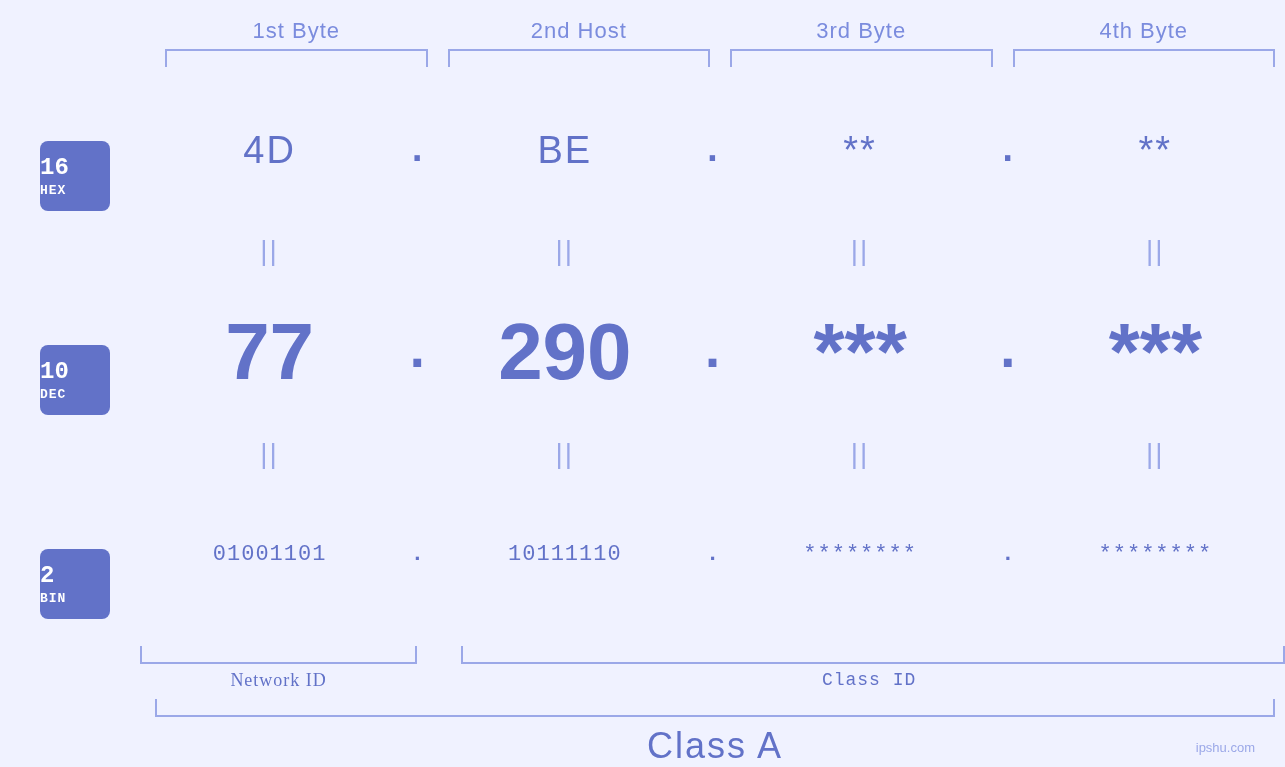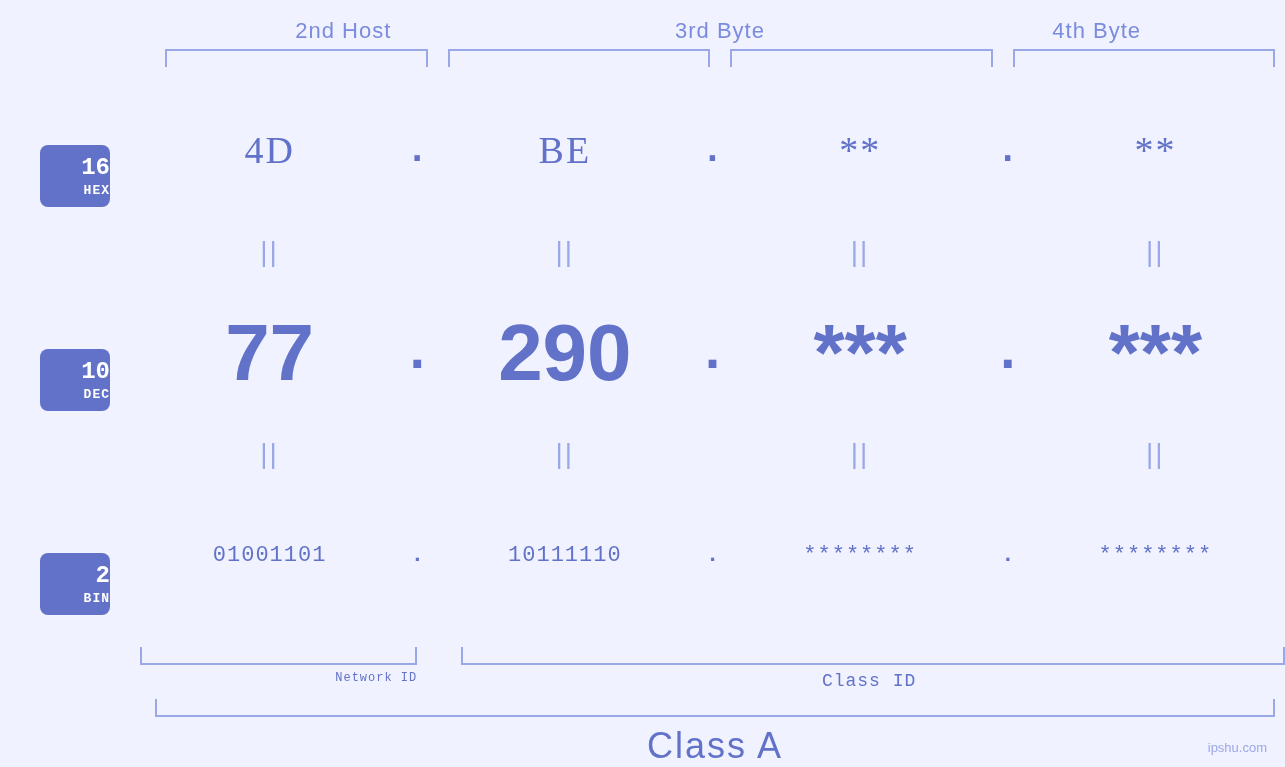--- a/index.html
+++ b/index.html
@@ -76,24 +76,24 @@
       width: 130px;
       padding: 10px 15px;
       gap: 10px;
     }
 
     .badge {
       background-color: #6272c8;
       color: white;
       border-radius: 8px;
       width: 70px;
-      height: 62px;
+      height: 70px;
       display: flex;
       flex-direction: column;
-      align-items: flex-end;
+      align-items: flex-start;
       justify-content: center;
       font-weight: bold;
     }
 
     .badge .badge-num {
       font-size: 24px;
       line-height: 1.2;
     }
 
     .badge .badge-label {
@@ -124,21 +124,21 @@
     }
 
     .byte-value {
       color: #6272c8;
       text-align: center;
     }
 
     
     .hex-row .byte-value {
       font-size: 38px;
-      font-family: Liberation Serif, serif;
+      font-family: Liberation Sans, sans-serif;
       font-weight: normal;
       letter-spacing: 2px;
     }
 
     
     .dec-row .byte-value {
       font-size: 80px;
       font-family: Liberation Sans, sans-serif;
       font-weight: bold;
     }
@@ -191,41 +191,42 @@
     .class-label {
       color: #6272c8;
       font-size: 36px;
       font-family: Arial, sans-serif;
       letter-spacing: 2px;
     }
 
     .watermark {
       position: absolute;
       bottom: 12px;
-      right: 18px;
+      right: 30px;
       color: #9ba8e8;
       font-size: 13px;
       font-family: Arial, sans-serif;
     }
 
     
     .sep-cell {
       display: flex;
       align-items: center;
       justify-content: center;
       width: 36px;
       flex-shrink: 0;
     }
   </style>
 </head>
 <body>
 
 <div class="container">
 
   <div class="byte-headers">
+    <div class="byte-header">1st Byte</div>
     <div class="byte-header">2nd Host</div>
     <div class="byte-header">3rd Byte</div>
     <div class="byte-header">4th Byte</div>
   </div>
 
   <div class="bracket-row">
     <div class="bracket"></div>
     <div class="bracket"></div>
     <div class="bracket"></div>
     <div class="bracket"></div>
@@ -345,21 +346,21 @@
       <div class="bottom-section" style="padding-left:0;">
         <div style="display:flex; width:100%; margin-top:5px;">
 
           <div style="flex:1; border-bottom:2px solid #9ba8e8; border-left:2px solid #9ba8e8; border-right:2px solid #9ba8e8; height:18px; margin:0 4px 0 0;"></div>
           <div style="width:36px;"></div>
 
           <div style="flex:3; border-bottom:2px solid #9ba8e8; border-left:2px solid #9ba8e8; border-right:2px solid #9ba8e8; height:18px; margin:0 0 0 4px;"></div>
         </div>
 
         <div style="display:flex; width:100%; margin-top:6px;">
-          <div style="flex:1; text-align:right; color:#6272c8; font-size:12px; font-family:Liberation Mono, monospace; letter-spacing:1px;">Network ID</div>
+          <div style="flex:1; text-align:center; color:#6272c8; font-size:18px; font-family:Liberation Serif, serif; letter-spacing:1px;">Network ID</div>
           <div style="width:36px;"></div>
           <div style="flex:3; text-align:center; color:#6272c8; font-size:18px; font-family:'Courier New',Courier,monospace; letter-spacing:1px;">Class ID</div>
         </div>
       </div>
 
     </div>
   </div>
 
   <div style="width:calc(100% - 145px); margin-left:145px; margin-top:8px; padding:0 10px;">
     <div style="border-bottom:2px solid #9ba8e8; border-left:2px solid #9ba8e8; border-right:2px solid #9ba8e8; height:18px;"></div>

